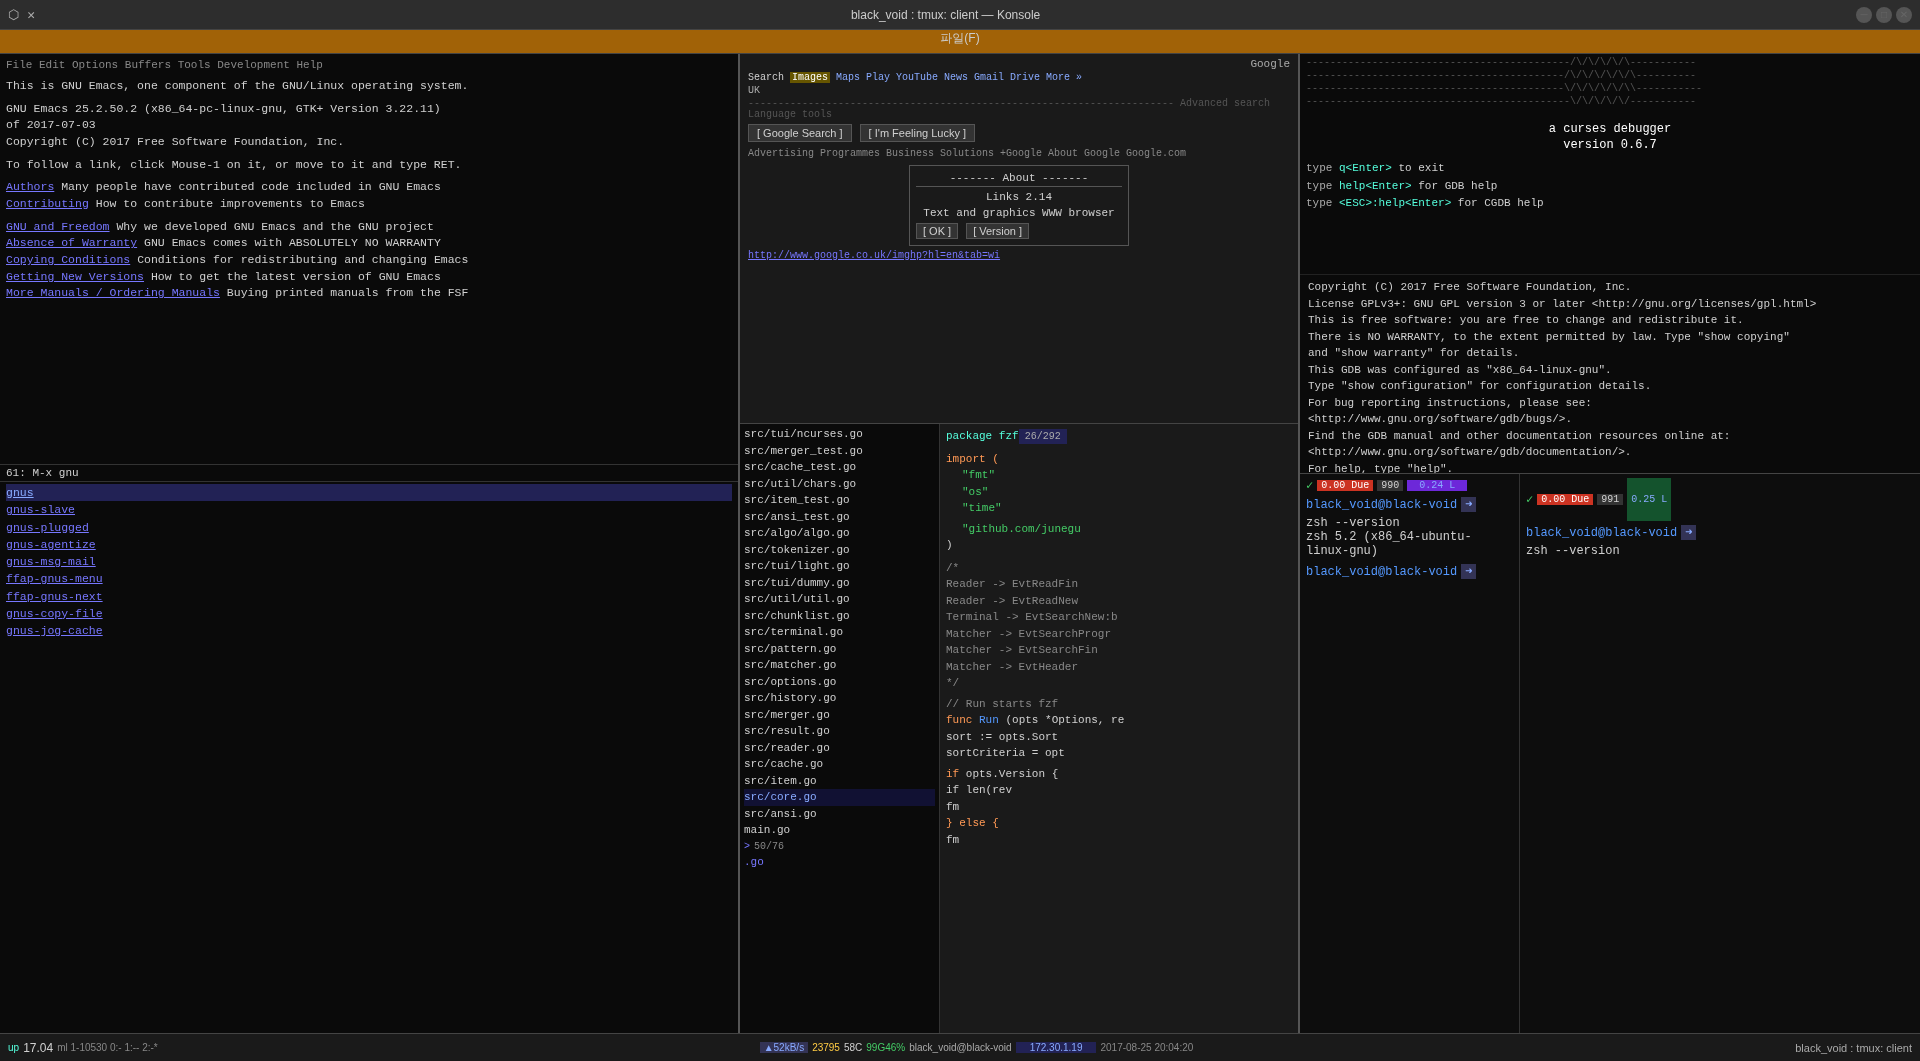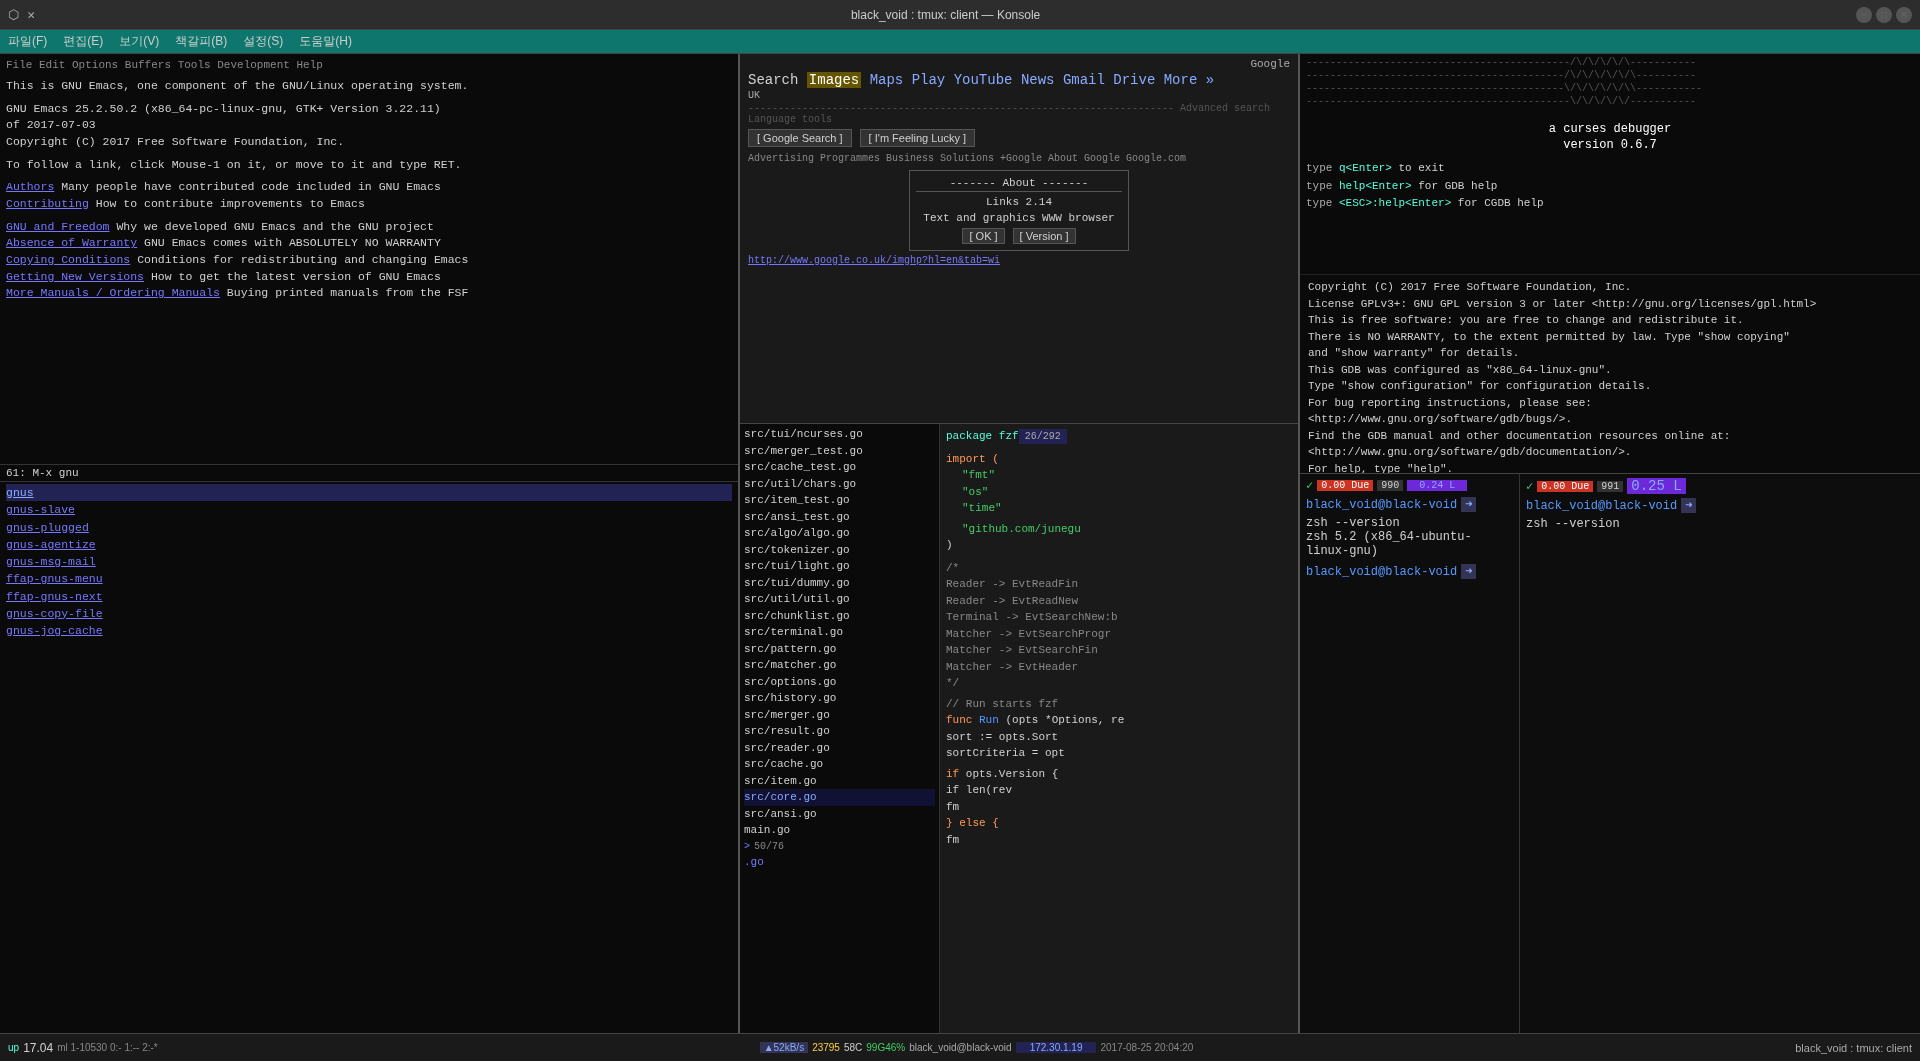--- a/index.html
+++ b/index.html
@@ -50,27 +50,28 @@
       justify-content: center;
       font-size: 10px;
       color: #666;
     }
     .tb-min { background: #555; }
     .tb-max { background: #555; }
     .tb-close { background: #555; }
 
     
     .menu-bar {
-      background: #0f766e;
+      background: #a16207;
       height: 24px;
       display: flex;
       align-items: center;
       padding: 0 8px;
       gap: 16px;
       border-bottom: 1px solid #444;
+      flex-direction: column;
     }
     .menu-item {
       color: #ccc;
       font-family: sans-serif;
       font-size: 12px;
       cursor: pointer;
     }
     .emacs-link {
       color: #7777ff;
       text-decoration: underline;
@@ -343,41 +344,41 @@
     </div>
   </div>
 
   <div class="middle-column">
 
     <div class="google-section">
       <div style="padding:4px 8px;background:#1a1a1a;height:100%;overflow:hidden;">
         <div style="display:flex;justify-content:flex-end;color:#aaa;font-size:11px;margin-bottom:2px;">
           <span>Google</span>
         </div>
-        <div style="font-size:14px;color:#88aaff;margin-bottom:2px;">
+        <div style="font-size:10px;color:#88aaff;margin-bottom:2px;">
           <span style="color:#d0d0d0;">Search</span>
           <span style="background:#665500;color:#fff;padding:0 2px;">Images</span>
           <span> Maps  Play  YouTube  News  Gmail  Drive  More »</span>
         </div>
         <div style="font-size:10px;color:#aaa;margin-bottom:2px;">UK</div>
         <div style="font-size:10px;color:#555;margin-bottom:4px;">-----------------------------------------------------------------------  Advanced search  Language tools</div>
         <div style="display:flex;gap:8px;margin-bottom:6px;">
           <button class="google-btn">[ Google Search ]</button>
           <button class="google-btn">[ I'm Feeling Lucky ]</button>
         </div>
         <div style="font-size:10px;color:#888;margin-bottom:6px;">Advertising  Programmes  Business Solutions  +Google  About  Google  Google.com</div>
         <div style="border:1px solid #555;padding:6px;max-width:220px;margin:0 auto;font-size:11px;text-align:center;">
           <div style="border-bottom:1px solid #555;margin-bottom:4px;padding-bottom:2px;text-align:center;">
             <span>-------</span>
             <span>About</span>
             <span>-------</span>
           </div>
           <div>Links 2.14</div>
           <div style="margin:4px 0;">Text and graphics WWW browser</div>
-          <div style="display:flex;gap:8px;justify-content:center;">
+          <div style="display:flex;gap:8px;justify-content:flex-start;">
             <button class="google-about-btn">[ OK ]</button>
             <button class="google-about-btn">[ Version ]</button>
           </div>
         </div>
         <div style="font-size:10px;margin-top:4px;">
           <span class="text-link">http://www.google.co.uk/imghp?hl=en&amp;tab=wi</span>
         </div>
       </div>
     </div>
 
@@ -531,21 +532,21 @@
         <div style="display:flex;align-items:center;gap:4px;">
           <span class="text-blue">black_void@black-void</span>
           <span style="background:#335;color:#88aaff;padding:0 4px;">➜</span>
         </div>
       </div>
       <div class="tmux-pane-right">
         <div style="display:flex;align-items:center;gap:4px;margin-bottom:4px;flex-wrap:wrap;">
           <span class="text-green">✓</span>
           <span style="background:#cc3322;color:#fff;padding:0 4px;font-size:10px;">0.00 Due</span>
           <span style="background:#333;color:#d0d0d0;padding:0 4px;font-size:10px;">991</span>
-          <span style="background:#6d28d9;color:#88aaff;padding:0 4px;font-size:14px;">0.25 L</span>
+          <span style="background:#14532d;color:#88aaff;padding:16px 4px;font-size:10px;">0.25 L</span>
         </div>
         <div style="display:flex;align-items:center;gap:4px;margin-bottom:4px;">
           <span class="text-blue">black_void@black-void</span>
           <span style="background:#335;color:#88aaff;padding:0 4px;">➜</span>
         </div>
         <div>zsh --version</div>
       </div>
     </div>
   </div>
 </div>

